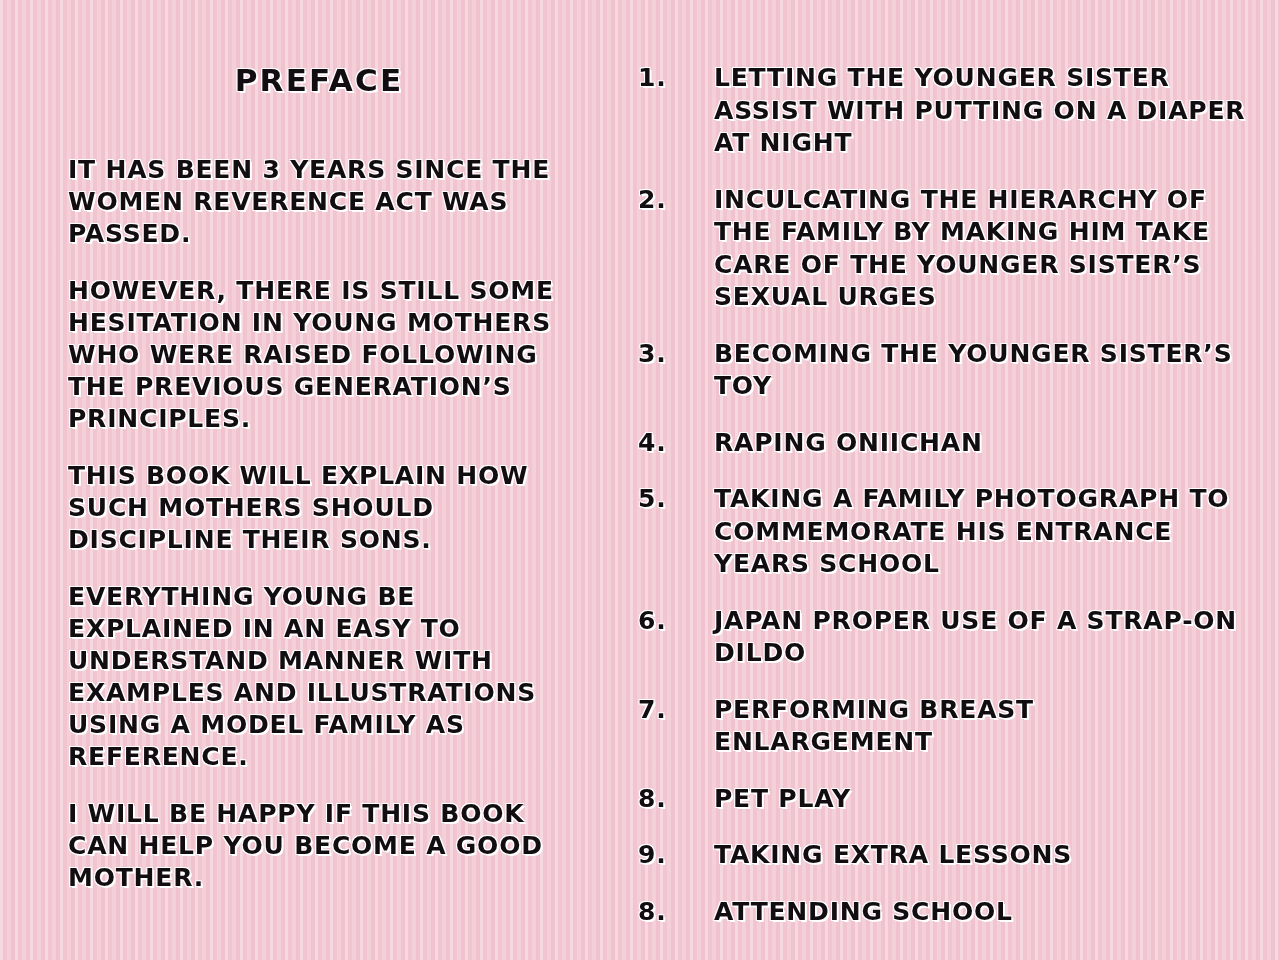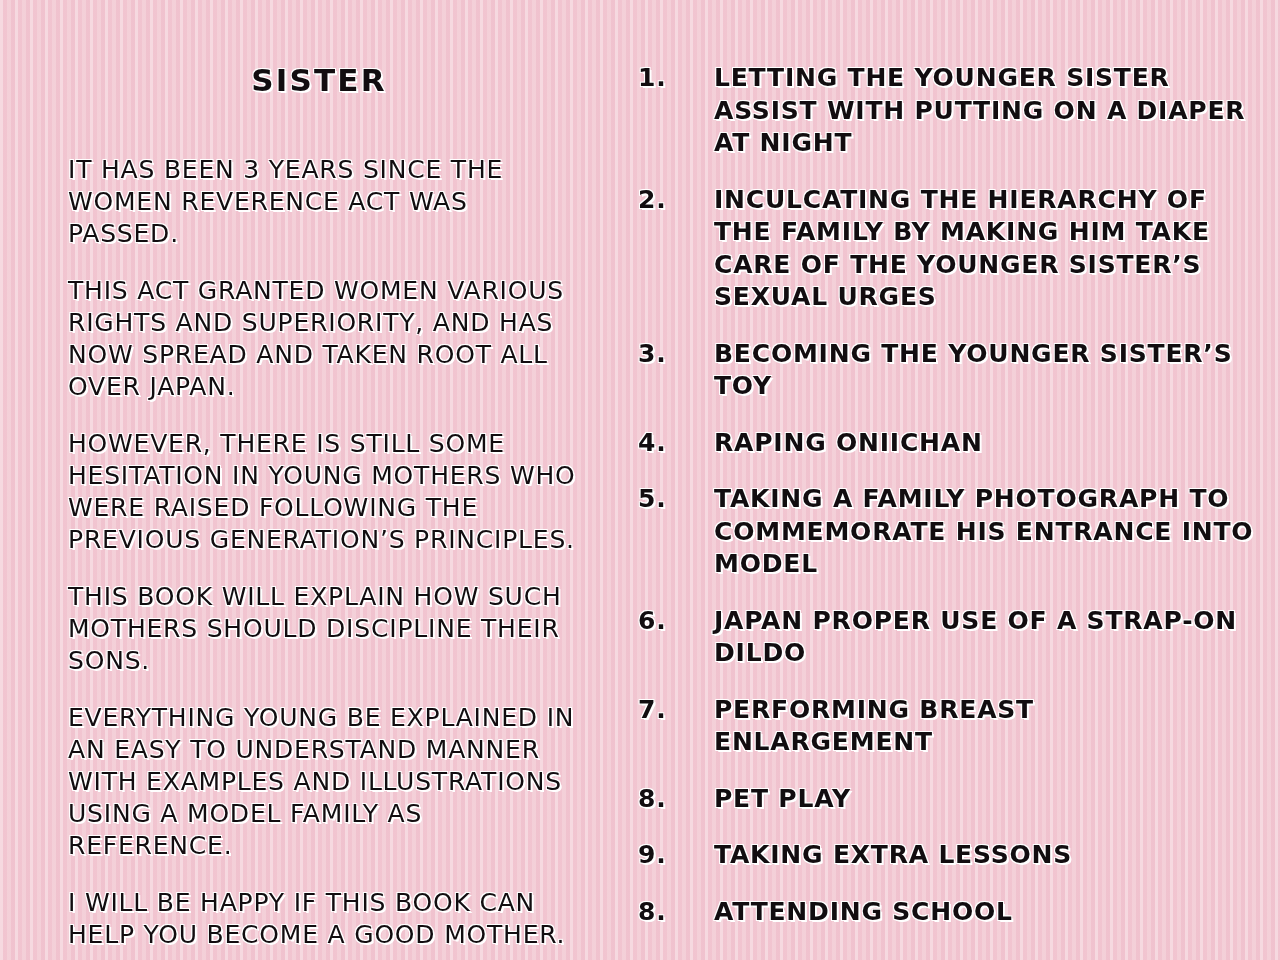--- a/index.html
+++ b/index.html
@@ -53,21 +53,21 @@
     margin: 0 0 56px 0;
     text-shadow:
       2px 2px 0 #ffffff,
       -1px -1px 0 #ffffff,
       1px -1px 0 #ffffff,
       -1px 1px 0 #ffffff;
   }
   .heading-left { margin-left: -10px; }
   .para {
     font-size: 25px;
-    font-weight: normal;
+    font-weight: bold;
     letter-spacing: 0.8px;
     line-height: 1.28;
     margin: 0 0 25px 0;
     text-shadow:
       2px 2px 0 #ffffff,
       -1px -1px 0 #ffffff,
       1px -1px 0 #ffffff,
       -1px 1px 0 #ffffff;
   }
   .toc-list {
@@ -99,23 +99,22 @@
     flex: 1 1 auto;
     margin-left: 28px;
   }
 </style>
 </head>
 <body>
 
 <div class="page">
 
   <div class="column col-left">
-    <h1 class="heading heading-left">SISTER</h1>
+    <h1 class="heading heading-left">PREFACE</h1>
     <p class="para">IT HAS BEEN 3 YEARS SINCE THE WOMEN REVERENCE ACT WAS PASSED.</p>
-    <p class="para">THIS ACT GRANTED WOMEN VARIOUS RIGHTS AND SUPERIORITY, AND HAS NOW SPREAD AND TAKEN ROOT ALL OVER JAPAN.</p>
     <p class="para">HOWEVER, THERE IS STILL SOME HESITATION IN YOUNG MOTHERS WHO WERE RAISED FOLLOWING THE PREVIOUS GENERATION’S PRINCIPLES.</p>
     <p class="para">THIS BOOK WILL EXPLAIN HOW SUCH MOTHERS SHOULD DISCIPLINE THEIR SONS.</p>
     <p class="para">EVERYTHING YOUNG BE EXPLAINED IN AN EASY TO UNDERSTAND MANNER WITH EXAMPLES AND ILLUSTRATIONS USING A MODEL FAMILY AS REFERENCE.</p>
     <p class="para">I WILL BE HAPPY IF THIS BOOK CAN HELP YOU BECOME A GOOD MOTHER.</p>
   </div>
 
   <div class="column col-right">
     <ol class="toc-list">
       <li class="toc-item">
         <span class="toc-num">1.</span>
@@ -128,21 +127,21 @@
       <li class="toc-item">
         <span class="toc-num">3.</span>
         <span class="toc-text">BECOMING THE YOUNGER SISTER’S TOY</span>
       </li>
       <li class="toc-item">
         <span class="toc-num">4.</span>
         <span class="toc-text">RAPING ONIICHAN</span>
       </li>
       <li class="toc-item">
         <span class="toc-num">5.</span>
-        <span class="toc-text">TAKING A FAMILY PHOTOGRAPH TO COMMEMORATE HIS ENTRANCE INTO MODEL</span>
+        <span class="toc-text">TAKING A FAMILY PHOTOGRAPH TO COMMEMORATE HIS ENTRANCE YEARS SCHOOL</span>
       </li>
       <li class="toc-item">
         <span class="toc-num">6.</span>
         <span class="toc-text">JAPAN PROPER USE OF A STRAP-ON DILDO</span>
       </li>
       <li class="toc-item">
         <span class="toc-num">7.</span>
         <span class="toc-text">PERFORMING BREAST ENLARGEMENT</span>
       </li>
       <li class="toc-item">

